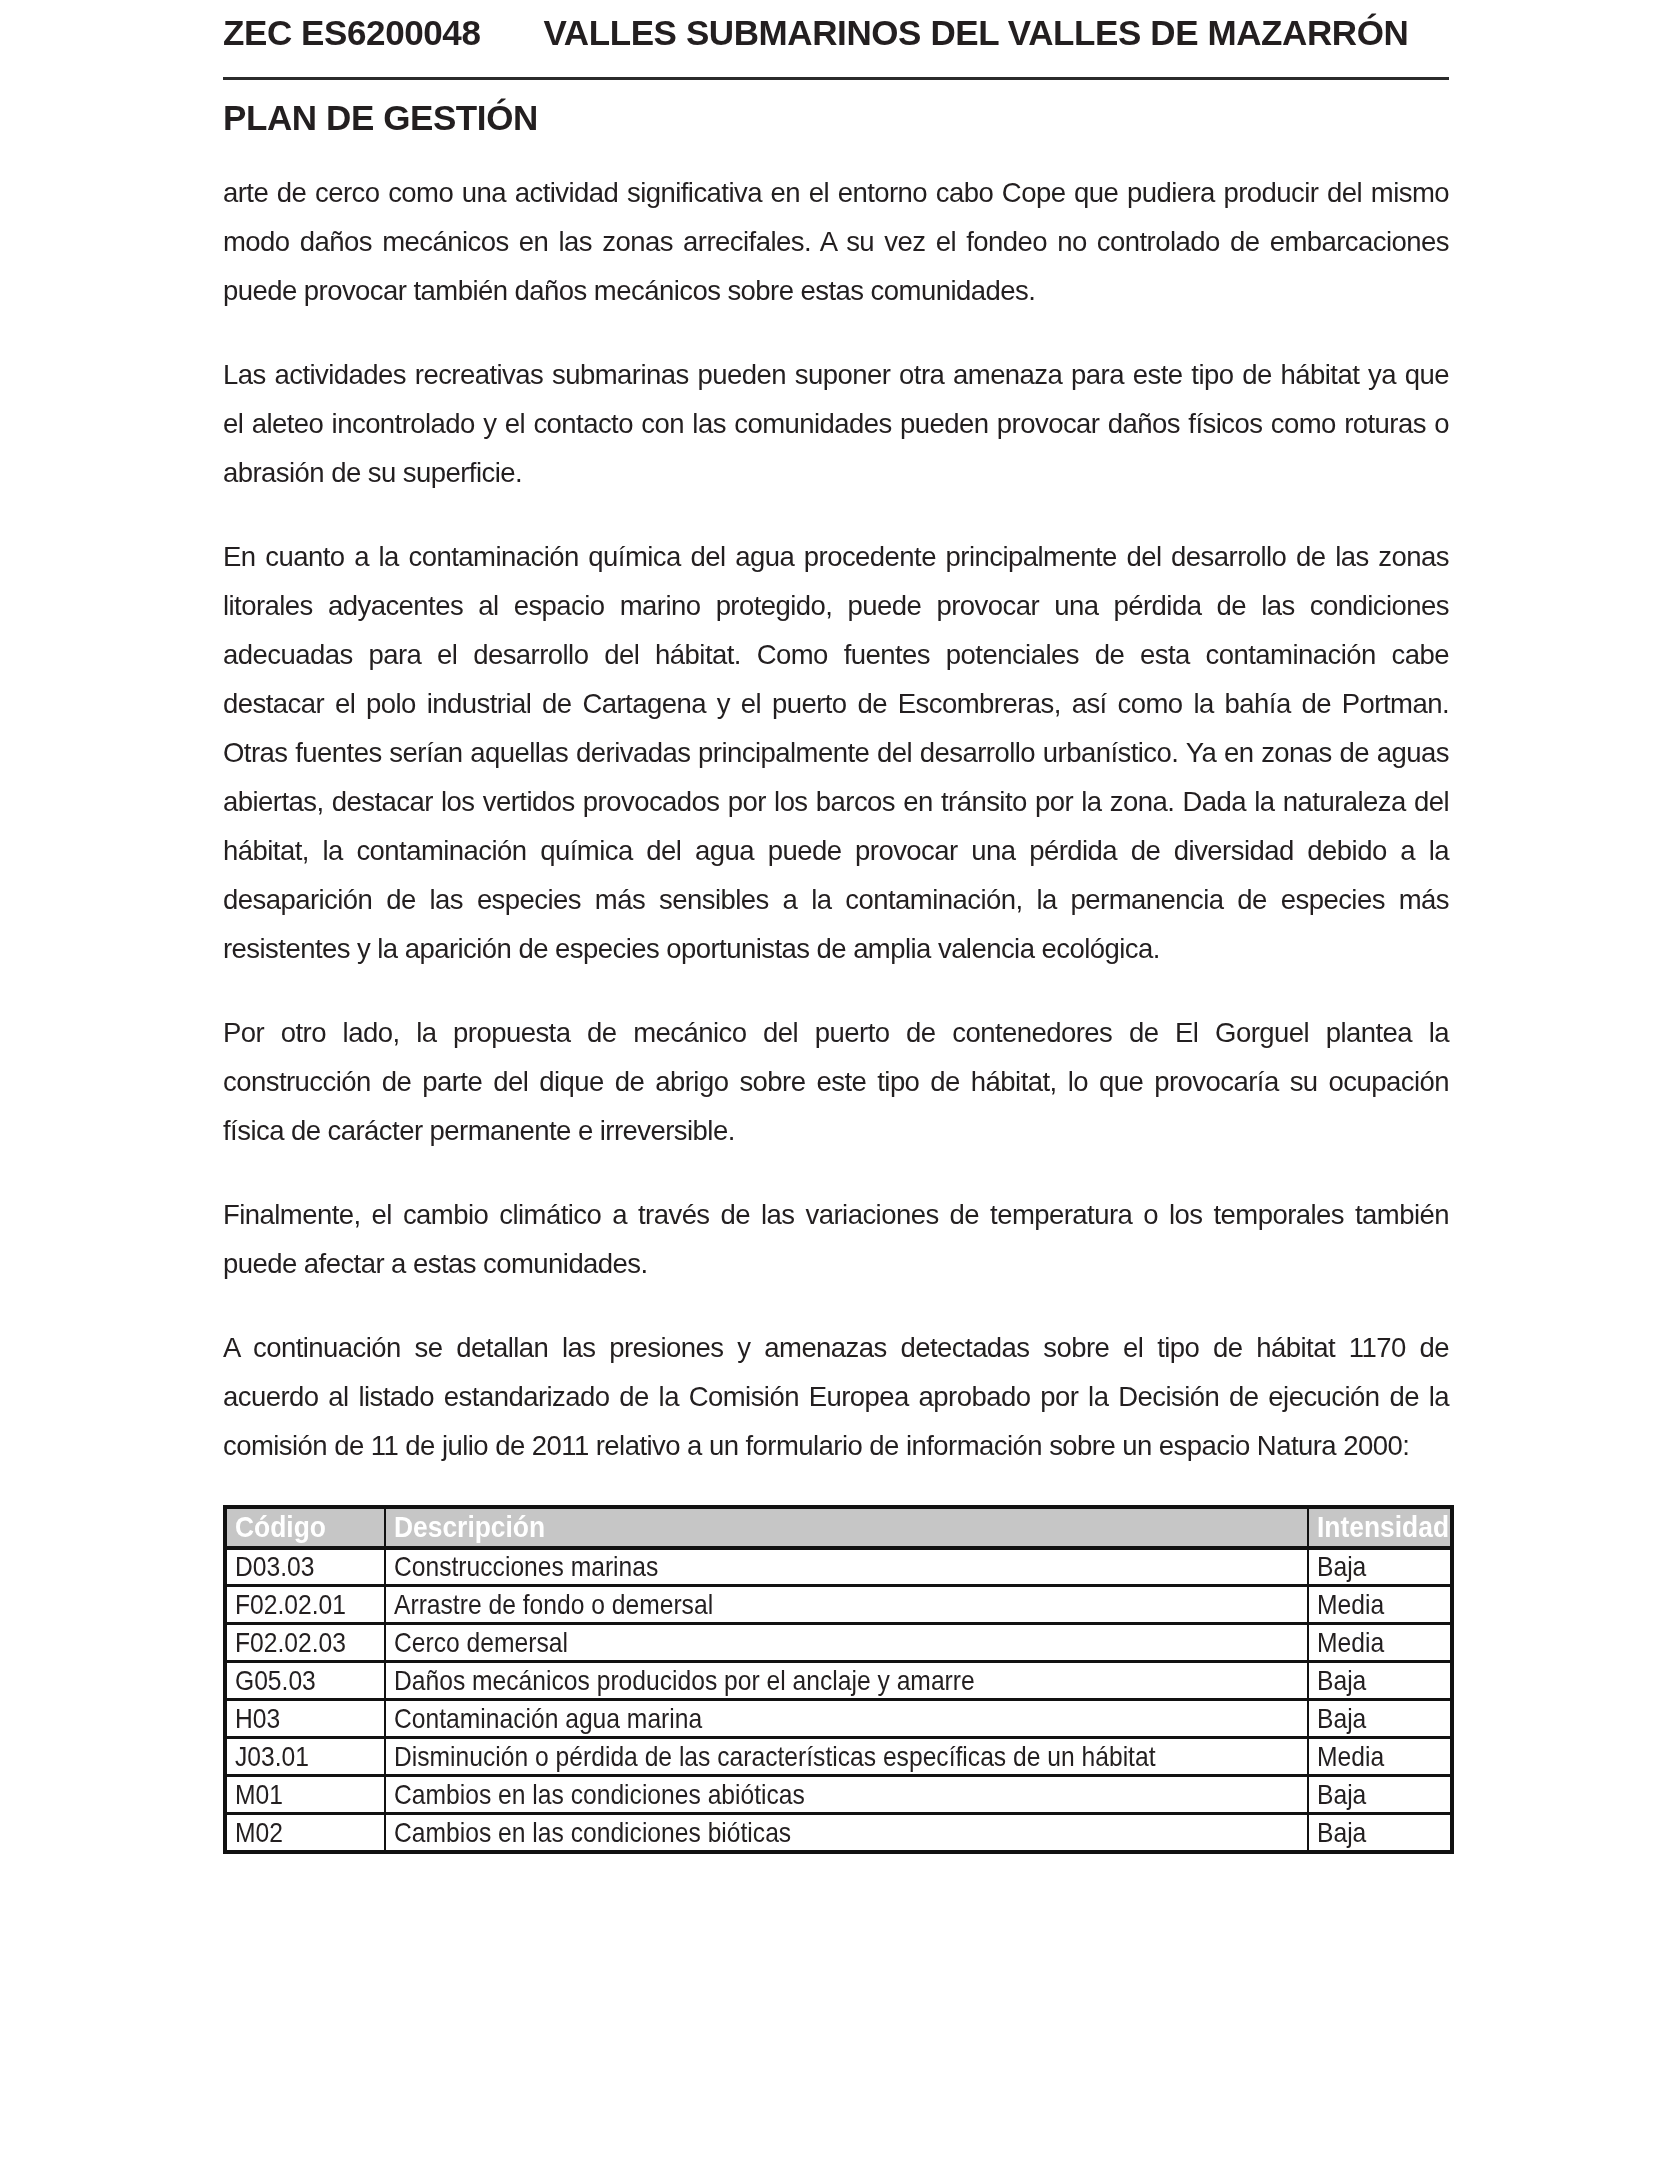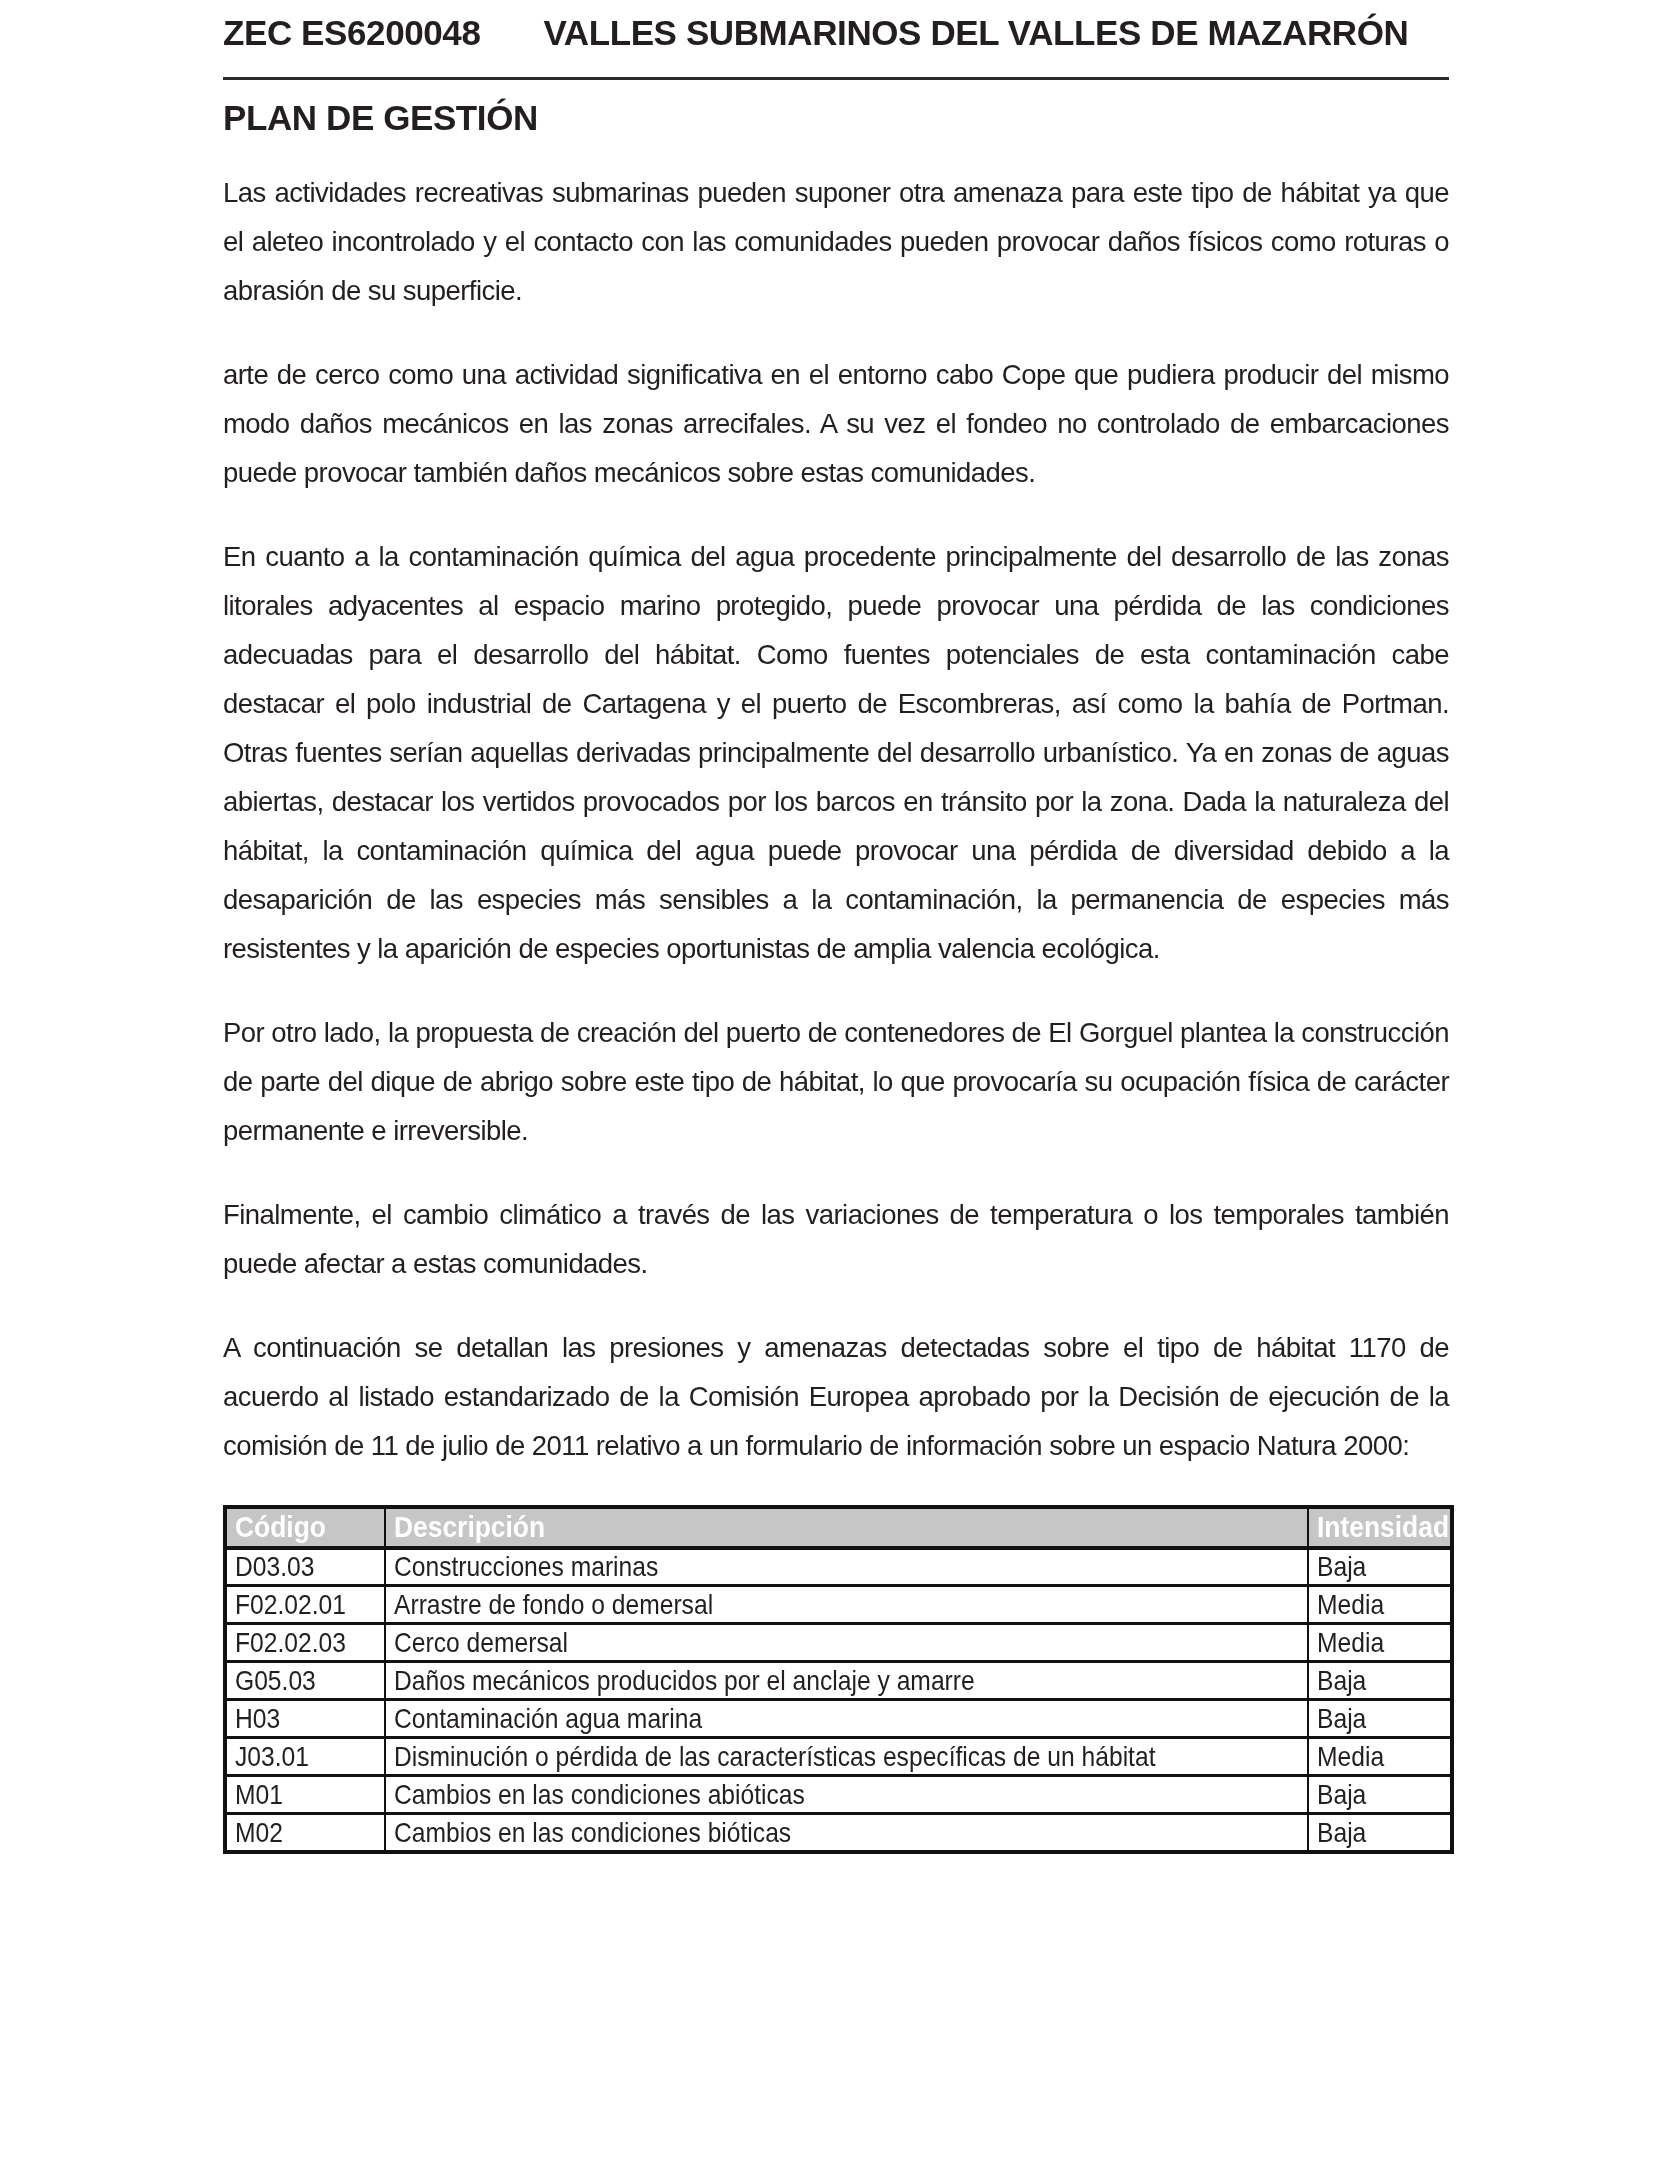--- a/index.html
+++ b/index.html
@@ -105,24 +105,24 @@
   <header>
     <div class="title-line">
       <span class="doc-code">ZEC ES6200048</span>
       <span>VALLES SUBMARINOS DEL VALLES DE MAZARRÓN</span>
     </div>
     <div class="header-rule"></div>
     <div class="subtitle">PLAN DE GESTIÓN</div>
   </header>
 
   <main class="body-text">
+    <p>arte de cerco como una actividad significativa en el entorno cabo Cope que pudiera producir del mismo modo daños mecánicos en las zonas arrecifales. A su vez el fondeo no controlado de embarcaciones puede provocar también daños mecánicos sobre estas comunidades.</p>
     <p>Las actividades recreativas submarinas pueden suponer otra amenaza para este tipo de hábitat ya que el aleteo incontrolado y el contacto con las comunidades pueden provocar daños físicos como roturas o abrasión de su superficie.</p>
-    <p>arte de cerco como una actividad significativa en el entorno cabo Cope que pudiera producir del mismo modo daños mecánicos en las zonas arrecifales. A su vez el fondeo no controlado de embarcaciones puede provocar también daños mecánicos sobre estas comunidades.</p>
     <p>En cuanto a la contaminación química del agua procedente principalmente del desarrollo de las zonas litorales adyacentes al espacio marino protegido, puede provocar una pérdida de las condiciones adecuadas para el desarrollo del hábitat. Como fuentes potenciales de esta contaminación cabe destacar el polo industrial de Cartagena y el puerto de Escombreras, así como la bahía de Portman. Otras fuentes serían aquellas derivadas principalmente del desarrollo urbanístico. Ya en zonas de aguas abiertas, destacar los vertidos provocados por los barcos en tránsito por la zona. Dada la naturaleza del hábitat, la contaminación química del agua puede provocar una pérdida de diversidad debido a la desaparición de las especies más sensibles a la contaminación, la permanencia de especies más resistentes y la aparición de especies oportunistas de amplia valencia ecológica.</p>
-    <p>Por otro lado, la propuesta de creación del puerto de contenedores de El Gorguel plantea la construcción de parte del dique de abrigo sobre este tipo de hábitat, lo que provocaría su ocupación física de carácter permanente e irreversible.</p>
+    <p>Por otro lado, la propuesta de mecánico del puerto de contenedores de El Gorguel plantea la construcción de parte del dique de abrigo sobre este tipo de hábitat, lo que provocaría su ocupación física de carácter permanente e irreversible.</p>
     <p>Finalmente, el cambio climático a través de las variaciones de temperatura o los temporales también puede afectar a estas comunidades.</p>
     <p>A continuación se detallan las presiones y amenazas detectadas sobre el tipo de hábitat 1170 de acuerdo al listado estandarizado de la Comisión Europea aprobado por la Decisión de ejecución de la comisión de 11 de julio de 2011 relativo a un formulario de información sobre un espacio Natura 2000:</p>
 
     <table class="pressures">
       <colgroup>
         <col class="c-code">
           <col class="c-desc">
           <col class="c-int">
       </colgroup>
       <thead>

